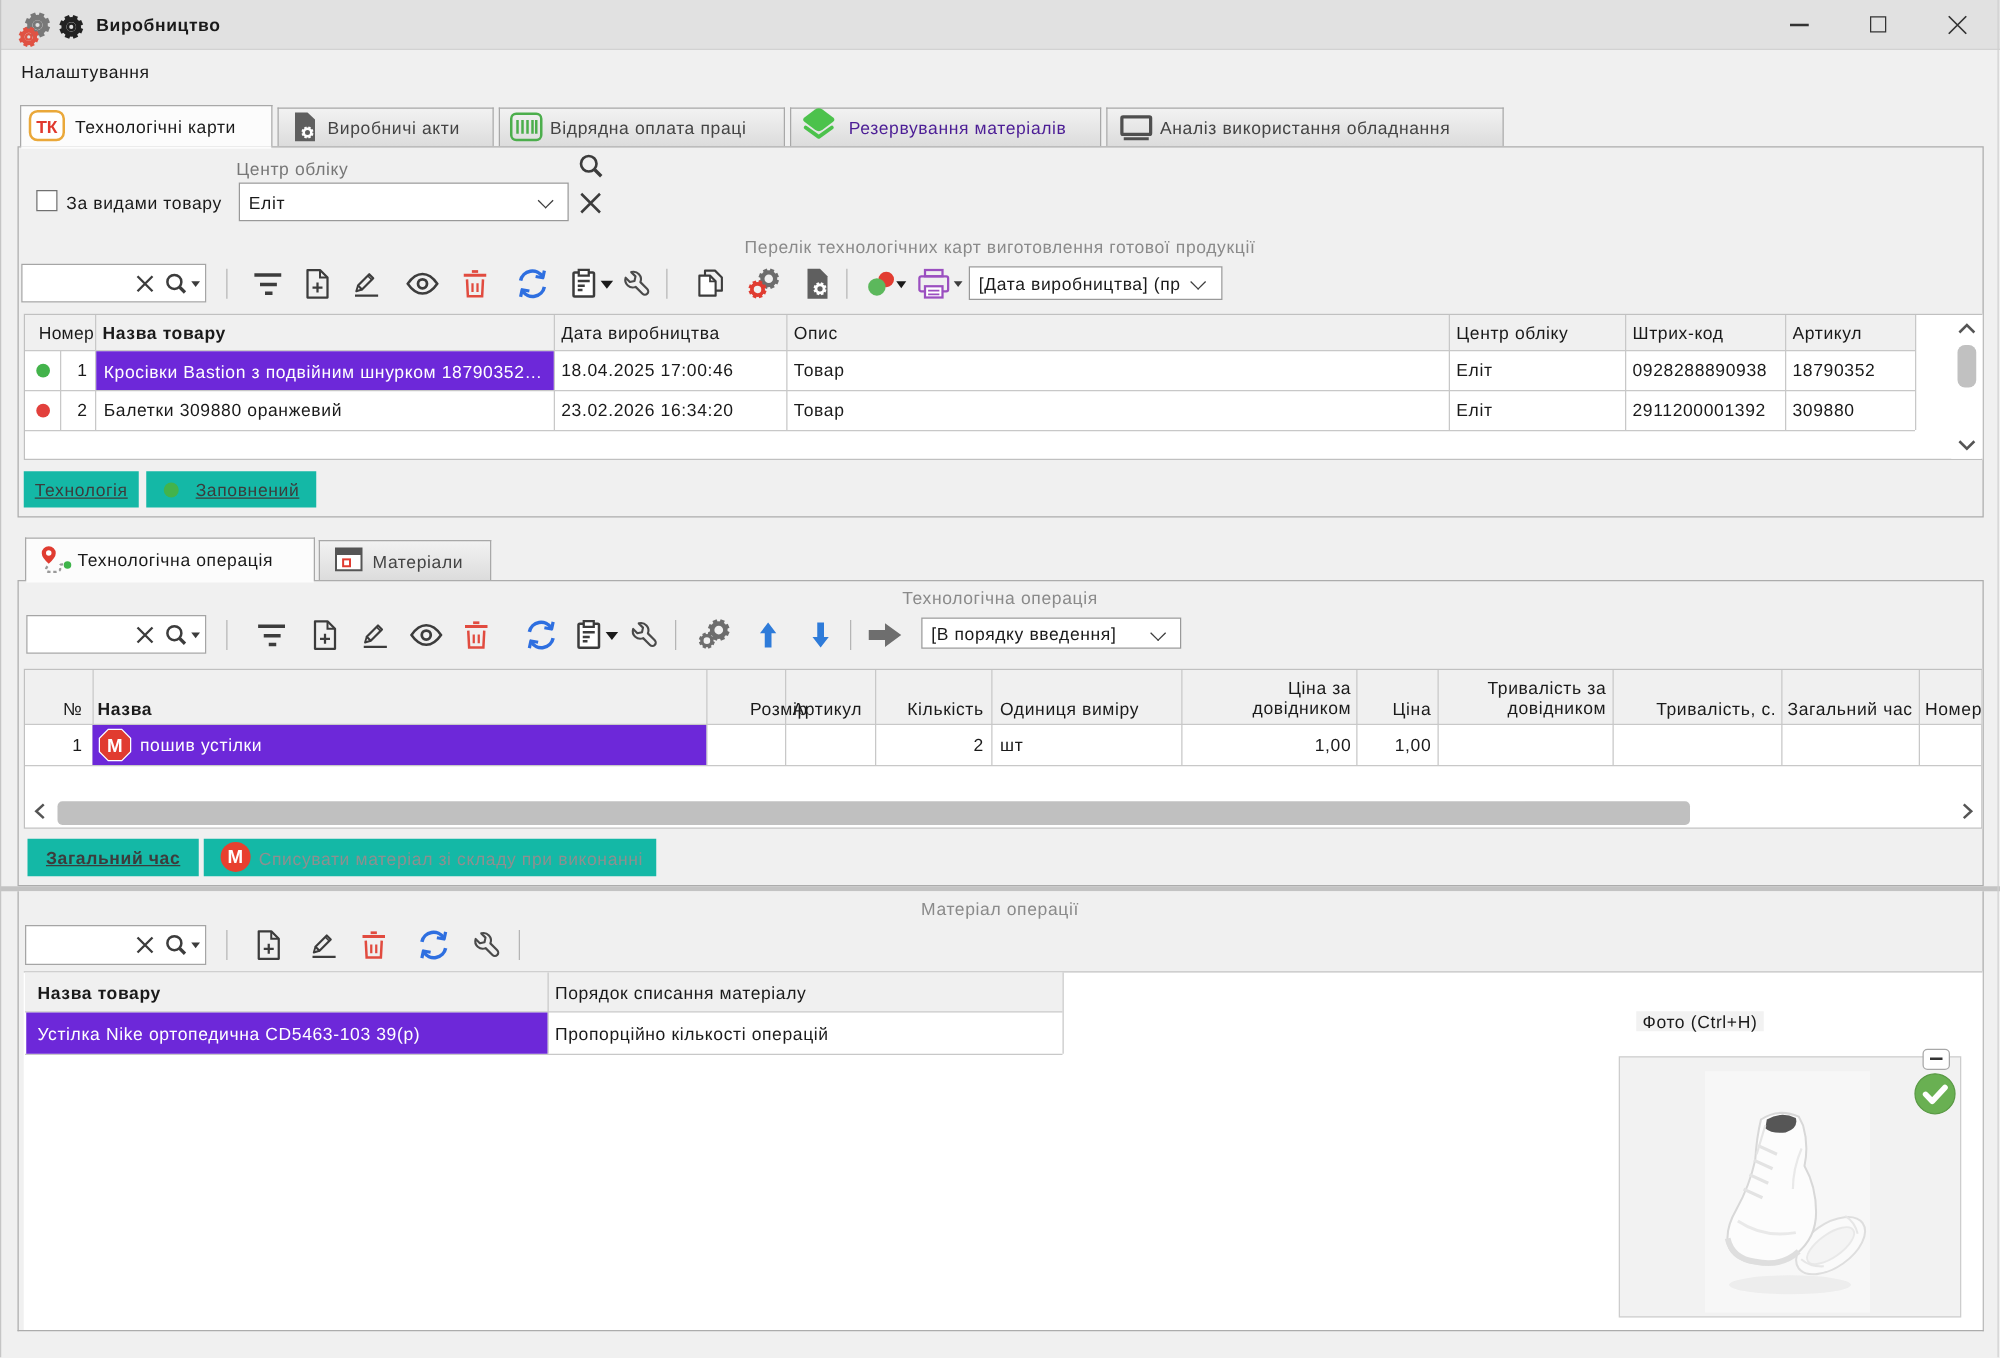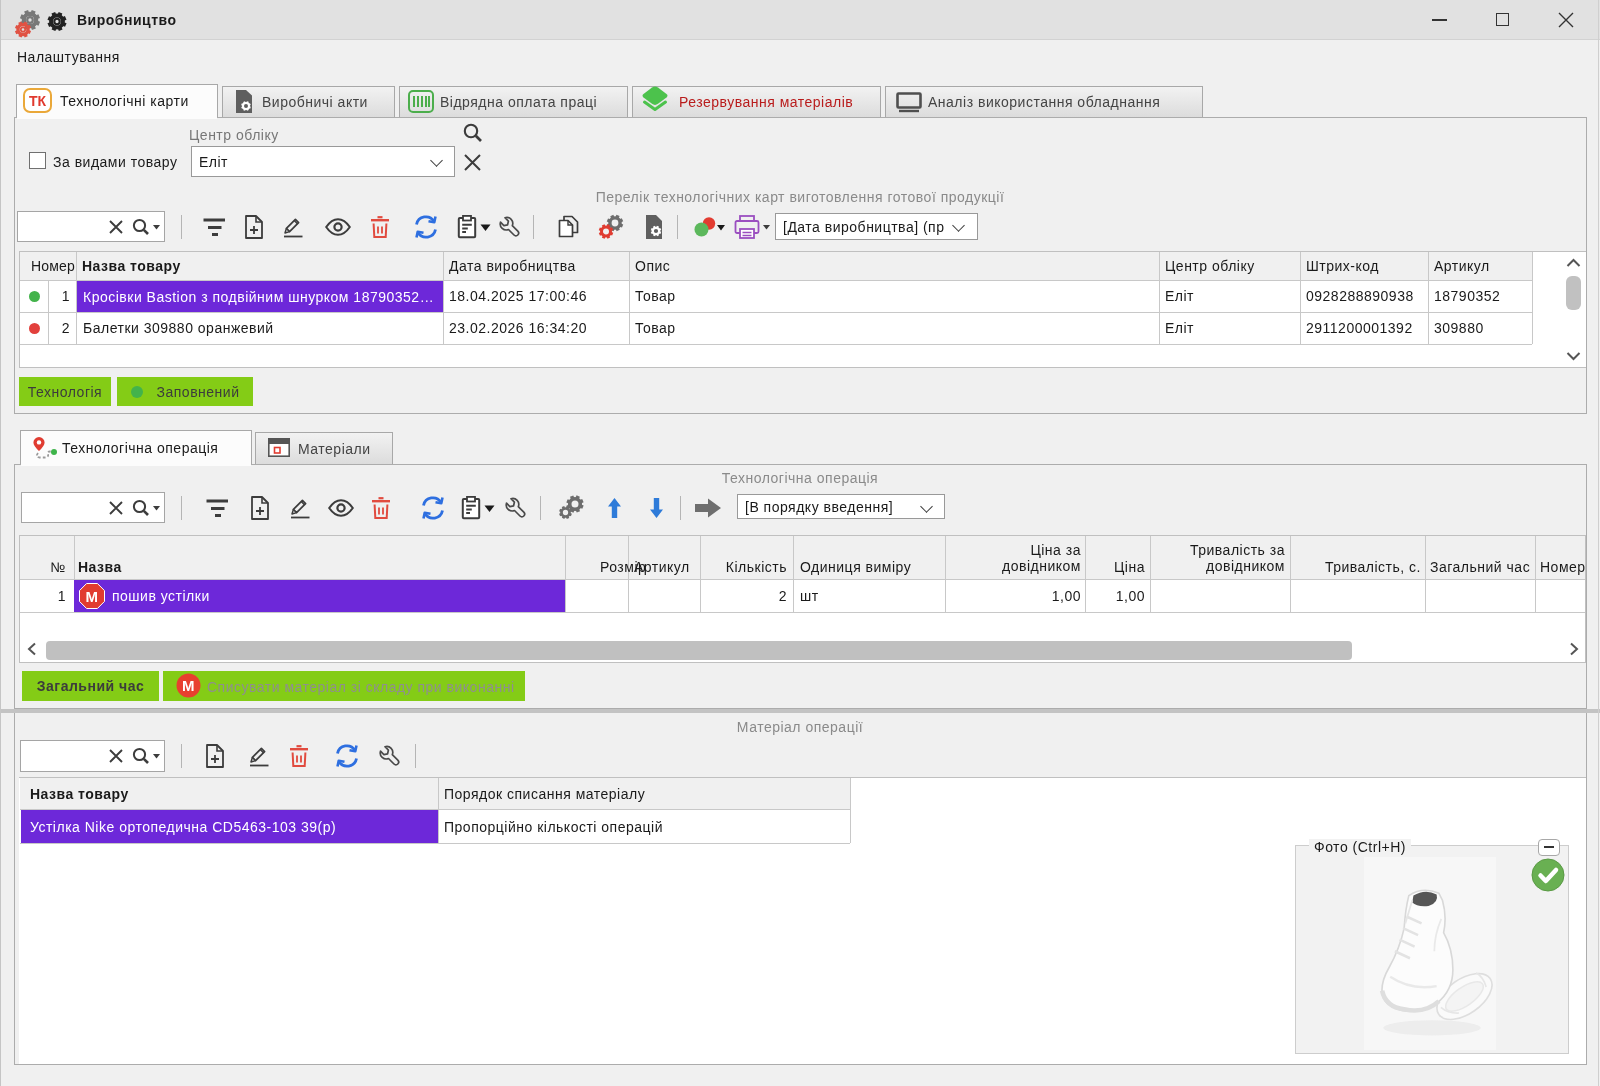--- a/index.html
+++ b/index.html
@@ -15,21 +15,21 @@
 .sbox {position:absolute; background:#fff; border:1px solid #a5a5a5;}
 .combo {position:absolute; background:#fff; border:1px solid #999; display:flex; align-items:center; padding-left:7px;}
 .chev {position:absolute; width:9px; height:9px; border-left:1.6px solid #3c3c3c; border-bottom:1.6px solid #3c3c3c; transform:rotate(-45deg);}
 .sep {position:absolute; width:1px; background:#b5b5b5;}
 .gridv {position:absolute; width:1px; background:#c8c8c8;}
 .gridh {position:absolute; height:1px; background:#c8c8c8;}
 .cell {position:absolute; display:flex; align-items:center; white-space:nowrap; overflow:hidden;}
 .cr {justify-content:flex-end;}
 .sel {background:#6d28d9; color:#fff;}
 .dot {position:absolute; width:11px; height:11px; border-radius:50%;}
-.btn {position:absolute; background:#84cc16; display:flex; align-items:center; justify-content:center; color:#3c3c3c;}
+.btn {position:absolute; background:#14b8a6; display:flex; align-items:center; justify-content:center; color:#3c3c3c;text-decoration:underline;}
 .thumb {position:absolute; background:#c1c1c1; border-radius:6px;}
 </style>
 </head>
 <body>
 
 <div class="ab" style="left:0;top:0;width:1px;height:1086px;background:#c5c5c5;z-index:50;"></div>
 <div class="ab" style="left:1598px;top:0;width:1px;height:1086px;background:#cfcfcf;z-index:50;"></div>
 
 <div class="ab" style="left:0;top:0;width:1600px;height:40px;background:#e1e1e1;border-bottom:1px solid #d2d2d2;"></div>
 <div class="ab b" style="left:77px;top:12px;font-size:14px;">Виробництво</div>
@@ -44,21 +44,21 @@
 <div class="ab" style="left:17px;top:49px;">Налаштування</div>
 
 <div class="tab on" style="left:16px;top:84px;width:202px;height:34px;"></div>
 <div class="tab" style="left:222px;top:86px;width:173px;height:31px;"></div>
 <div class="tab" style="left:399px;top:86px;width:229px;height:31px;"></div>
 <div class="tab" style="left:632px;top:86px;width:249px;height:31px;"></div>
 <div class="tab" style="left:885px;top:86px;width:318px;height:31px;"></div>
 <div class="ab" style="left:60px;top:93px;">Технологічні карти</div>
 <div class="ab" style="left:262px;top:94px;color:#444;">Виробничі акти</div>
 <div class="ab" style="left:440px;top:94px;color:#444;">Відрядна оплата праці</div>
-<div class="ab" style="left:679px;top:94px;color:#b91c1c;">Резервування матеріалів</div>
+<div class="ab" style="left:679px;top:94px;color:#4c1d95;">Резервування матеріалів</div>
 <div class="ab" style="left:928px;top:94px;color:#444;">Аналіз використання обладнання</div>
 
 <div class="panel" style="left:14px;top:117px;width:1573px;height:297px;"></div>
 <div class="ab" style="left:17px;top:117px;width:200px;height:2px;background:#fcfcfc;"></div>
 
 <div class="ab" style="left:29px;top:152px;width:17px;height:17px;background:#fff;border:1px solid #707070;"></div>
 <div class="ab" style="left:53px;top:154px;">За видами товару</div>
 <div class="ab ttl" style="left:189px;top:127px;color:#777;">Центр обліку</div>
 <div class="combo" style="left:191px;top:146px;width:264px;height:31px;">Еліт</div>
 <div class="chev" style="left:432px;top:156px;"></div>
@@ -449,21 +449,21 @@
     <div class="gridh" style="top:843px;left:20px;width:830px;"></div>
   </div>
 <div class="cell b" style="left:30px;top:778px;height:31px;">Назва товару</div>
 <div class="cell" style="left:444px;top:778px;height:31px;">Порядок списання матеріалу</div>
 <div class="cell sel" style="left:21px;top:810px;width:417px;height:33px;padding-left:9px;">Устілка Nike ортопедична CD5463-103 39(р)</div>
 <div class="cell" style="left:444px;top:810px;height:33px;">Пропорційно кількості операцій</div>
 
 <div class="ab" id="photo">
     <div class="ab" style="left:1295px;top:845px;width:274px;height:209px;background:#f2f2f2;border:1px solid #cdcdcd;"></div>
     <div class="ab" style="left:1364px;top:857px;width:132px;height:193px;background:#f7f7f7;"></div>
-    <div class="ab" style="left:1309px;top:839px;background:#f2f2f2;padding:0 5px;white-space:nowrap;">Фото (Ctrl+H)</div>
+    <div class="ab" style="left:1309px;top:809px;background:#f2f2f2;padding:0 5px;white-space:nowrap;">Фото (Ctrl+H)</div>
     <div class="ab" style="left:1538px;top:839px;width:22px;height:17px;background:#fff;border:1px solid #a8a8a8;border-radius:4px;"></div>
     <div class="ab" style="left:1544px;top:846px;width:10px;height:2px;background:#333;"></div>
     <svg style="position:absolute;left:1531px;top:858px;overflow:visible" width="34" height="34" viewBox="0 0 34 34">
       <circle cx="17" cy="17" r="16" fill="#69b052" stroke="#5a9a45"></circle>
       <path d="M9.5 17.5 L14.8 23 L25 12" fill="none" stroke="#fff" stroke-width="4.5" stroke-linecap="round" stroke-linejoin="round"></path>
     </svg>
     <svg style="position:absolute;left:1374px;top:884px;overflow:visible" width="116" height="152" viewBox="0 0 116 152">
       <g transform="scale(1.16,1.16)" opacity="0.9">
         <ellipse cx="50" cy="124" rx="42" ry="6.5" fill="#ececec"></ellipse>
         <g transform="rotate(-35 78 97)">

